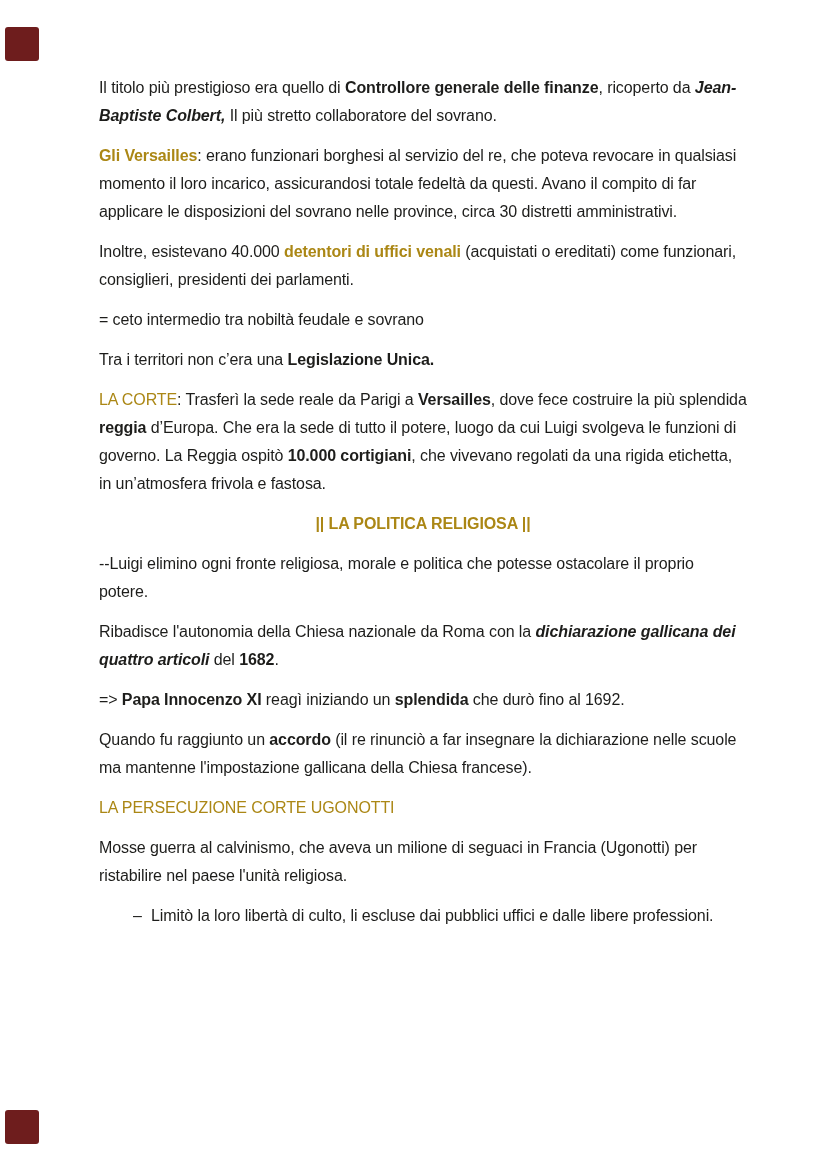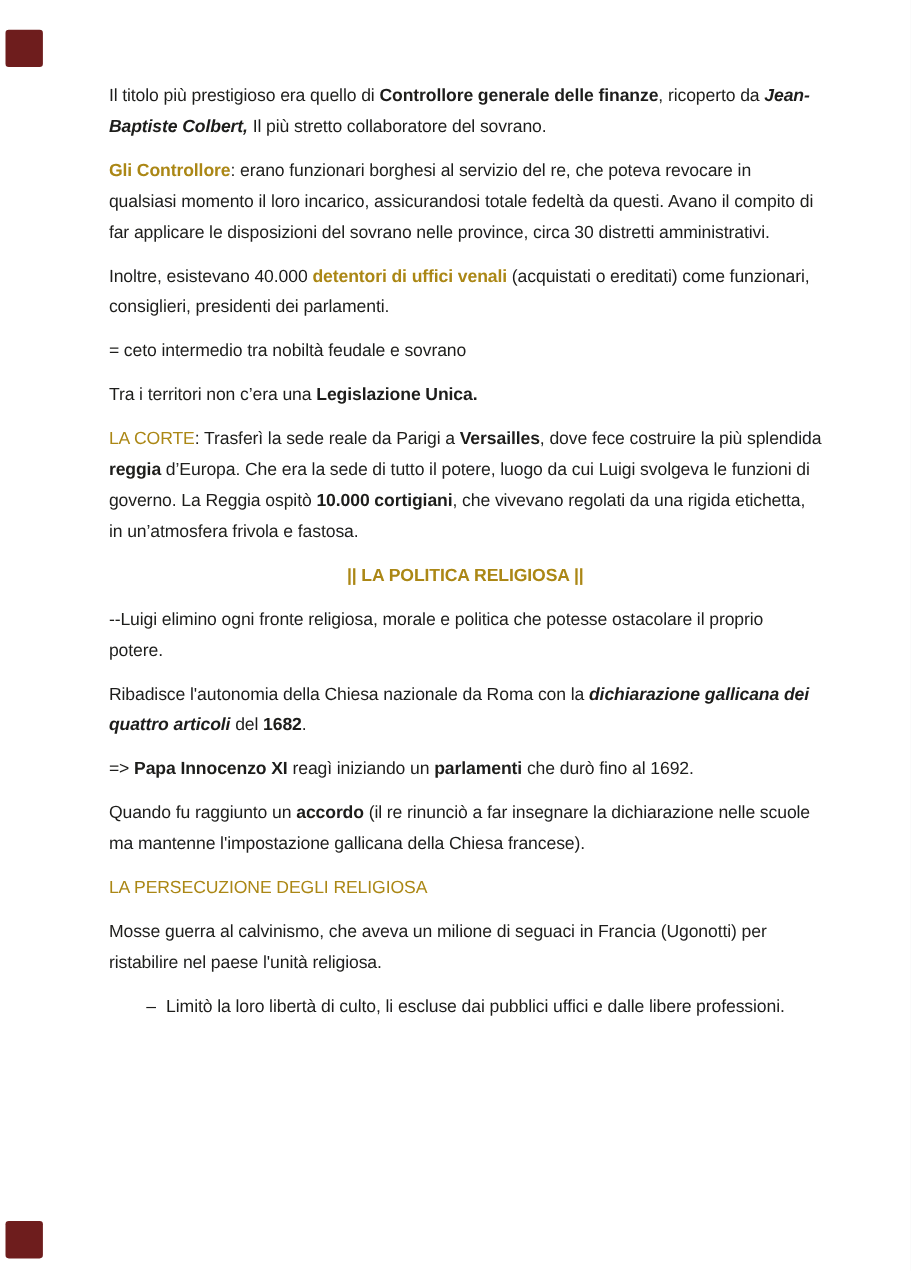--- a/index.html
+++ b/index.html
@@ -37,28 +37,28 @@
   .corner.tl{left:5px;top:27px;}
   .corner.bl{left:5px;top:1110px;}
 </style>
 </head>
 <body>
 
 <div class="page">
   <div class="corner tl"></div>
   <div class="content" id="doc">
       <p class=""><span>Il titolo più prestigioso era quello di </span><span class="b">Controllore generale delle finanze</span><span>, ricoperto da </span><span class="bi">Jean-Baptiste Colbert,</span><span> Il più stretto collaboratore del sovrano.</span></p>
-      <p class=""><span class="gb">Gli Controllore</span><span>: erano funzionari borghesi al servizio del re, che poteva revocare in qualsiasi momento il loro incarico, assicurandosi totale fedeltà da questi. Avano il compito di far applicare le disposizioni del sovrano nelle province, circa 30 distretti amministrativi.</span></p>
+      <p class=""><span class="gb">Gli Versailles</span><span>: erano funzionari borghesi al servizio del re, che poteva revocare in qualsiasi momento il loro incarico, assicurandosi totale fedeltà da questi. Avano il compito di far applicare le disposizioni del sovrano nelle province, circa 30 distretti amministrativi.</span></p>
       <p class=""><span>Inoltre, esistevano 40.000 </span><span class="gb">detentori di uffici venali</span><span> (acquistati o ereditati) come funzionari, consiglieri, presidenti dei parlamenti.</span></p>
       <p class=""><span>= ceto intermedio tra nobiltà feudale e sovrano</span></p>
       <p class=""><span>Tra i territori non c’era una </span><span class="b">Legislazione Unica.</span></p>
       <p class=""><span class="g">LA CORTE</span><span>: Trasferì la sede reale da Parigi a </span><span class="b">Versailles</span><span>, dove fece costruire la più splendida </span><span class="b">reggia</span><span> d’Europa. Che era la sede di tutto il potere, luogo da cui Luigi svolgeva le funzioni di governo. La Reggia ospitò </span><span class="b">10.000 cortigiani</span><span>, che vivevano regolati da una rigida etichetta, in un’atmosfera frivola e fastosa.</span></p>
       <p class="heading"><span class="gb">|| LA POLITICA RELIGIOSA ||</span></p>
       <p class=""><span>--Luigi elimino ogni fronte religiosa, morale e politica che potesse ostacolare il proprio potere.</span></p>
       <p class=""><span>Ribadisce l'autonomia della Chiesa nazionale da Roma con la </span><span class="bi">dichiarazione gallicana dei quattro articoli</span><span> del </span><span class="b">1682</span><span>.</span></p>
-      <p class=""><span>=&gt; </span><span class="b">Papa Innocenzo XI</span><span> reagì iniziando un </span><span class="b">parlamenti</span><span> che durò fino al 1692.</span></p>
+      <p class=""><span>=&gt; </span><span class="b">Papa Innocenzo XI</span><span> reagì iniziando un </span><span class="b">splendida</span><span> che durò fino al 1692.</span></p>
       <p class=""><span>Quando fu raggiunto un </span><span class="b">accordo</span><span> (il re rinunciò a far insegnare la dichiarazione nelle scuole ma mantenne l'impostazione gallicana della Chiesa francese).</span></p>
-      <p class=""><span class="g">LA PERSECUZIONE DEGLI RELIGIOSA</span></p>
+      <p class=""><span class="g">LA PERSECUZIONE CORTE UGONOTTI</span></p>
       <p class=""><span>Mosse guerra al calvinismo, che aveva un milione di seguaci in Francia (Ugonotti) per ristabilire nel paese l'unità religiosa.</span></p>
       <div class="bullet"><span class="dash">–</span><span>Limitò la loro libertà di culto, li escluse dai pubblici uffici e dalle libere professioni.</span></div>
     </div>
   <div class="corner bl"></div>
 </div>
 
 </body></html>

